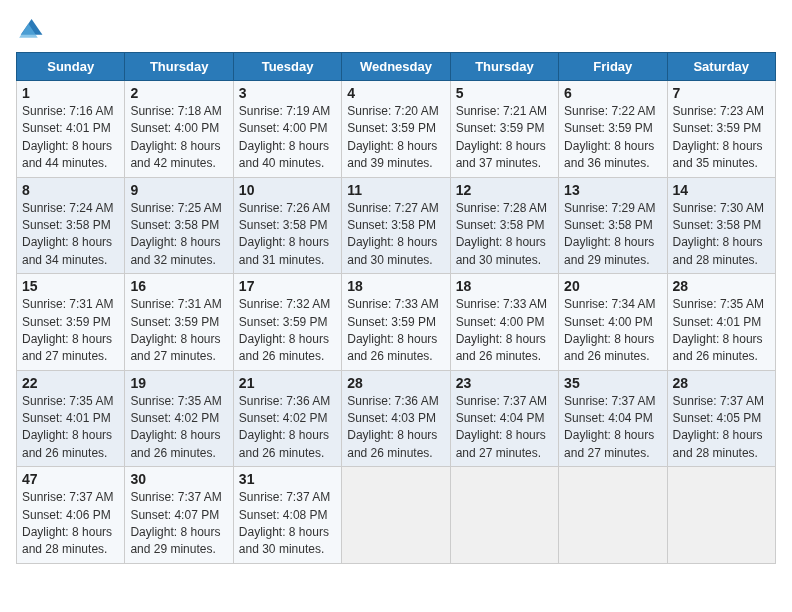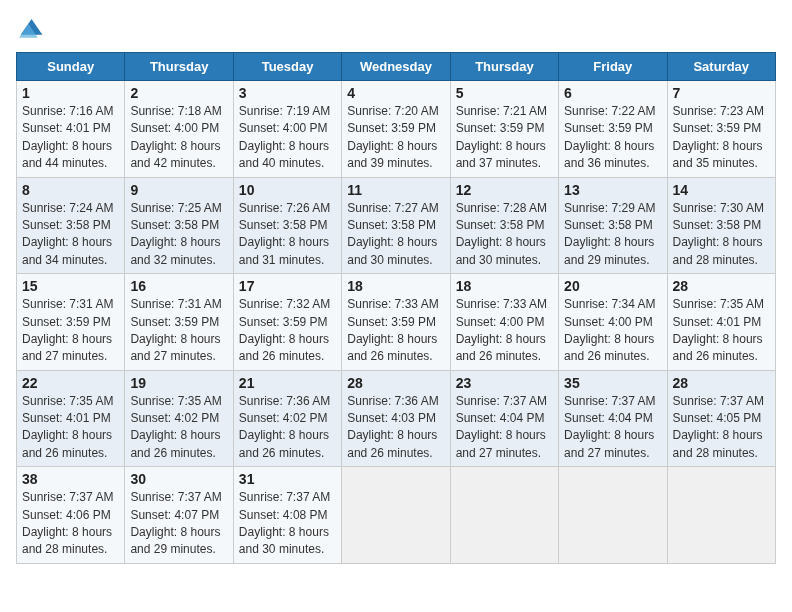--- a/index.html
+++ b/index.html
@@ -243,21 +243,21 @@
           <span class="day-num">35</span>
           <div class="day-detail">Sunrise: 7:37 AM<br>Sunset: 4:04 PM<br>Daylight: 8 hours and 27 minutes.</div>
         </td>
         <td>
           <span class="day-num">28</span>
           <div class="day-detail">Sunrise: 7:37 AM<br>Sunset: 4:05 PM<br>Daylight: 8 hours and 28 minutes.</div>
         </td>
       </tr>
       <tr>
         <td>
-          <span class="day-num">38</span>
+          <span class="day-num">47</span>
           <div class="day-detail">Sunrise: 7:37 AM<br>Sunset: 4:06 PM<br>Daylight: 8 hours and 28 minutes.</div>
         </td>
         <td>
           <span class="day-num">30</span>
           <div class="day-detail">Sunrise: 7:37 AM<br>Sunset: 4:07 PM<br>Daylight: 8 hours and 29 minutes.</div>
         </td>
         <td>
           <span class="day-num">31</span>
           <div class="day-detail">Sunrise: 7:37 AM<br>Sunset: 4:08 PM<br>Daylight: 8 hours and 30 minutes.</div>
         </td>

